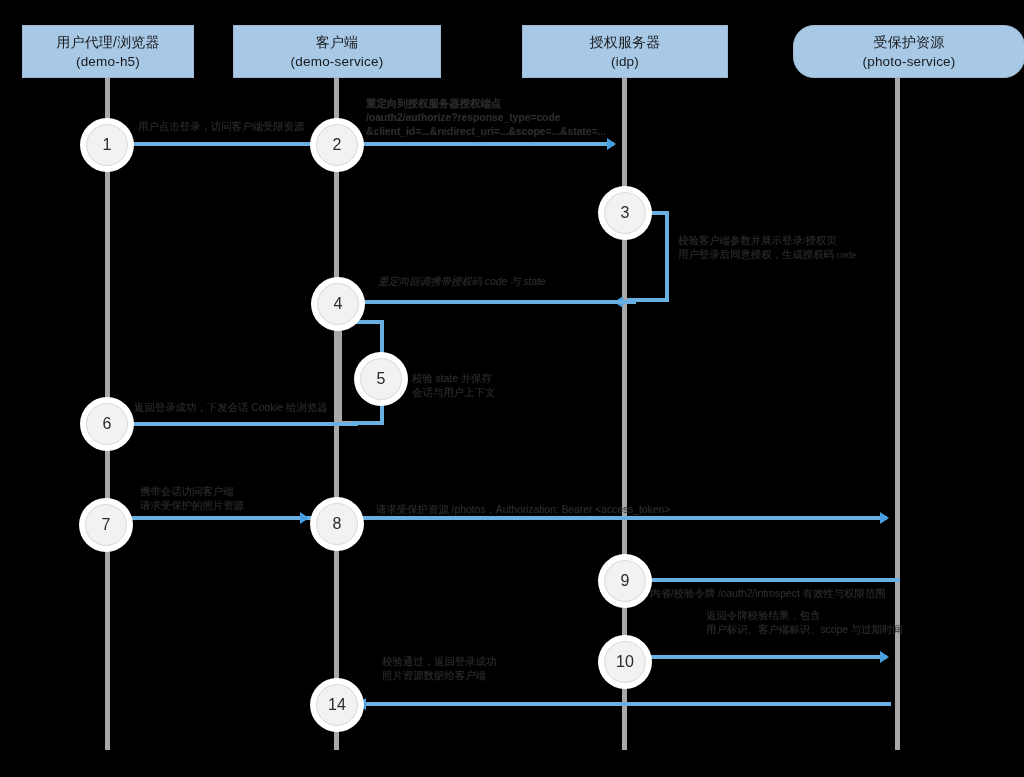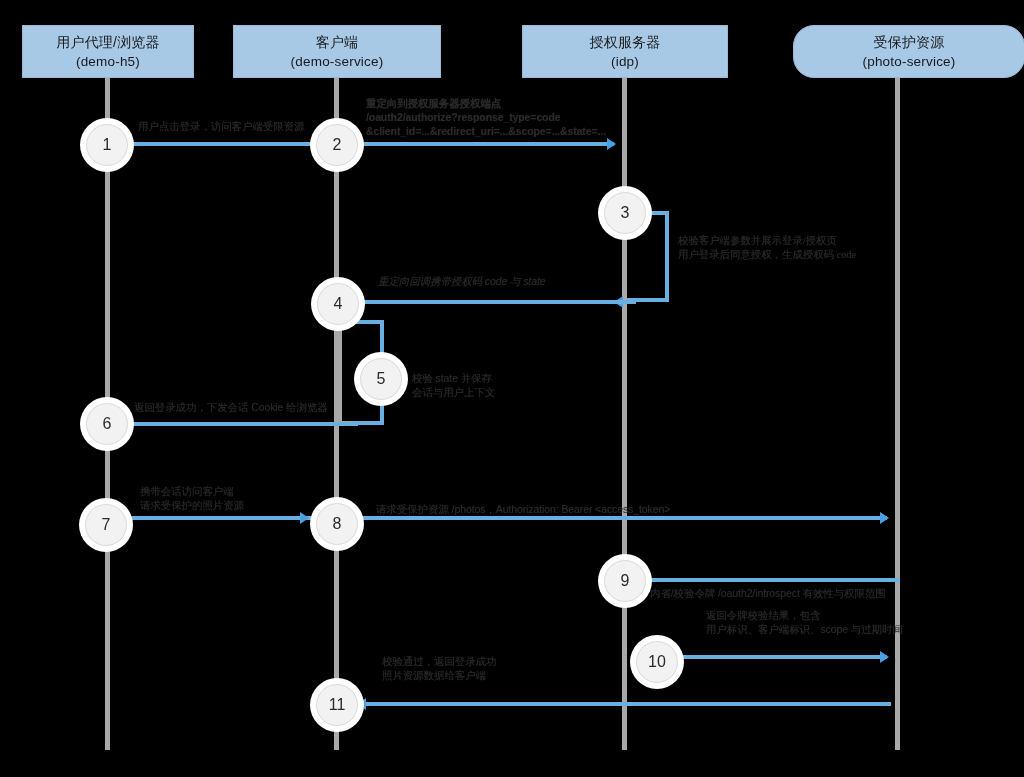--- a/index.html
+++ b/index.html
@@ -173,21 +173,21 @@
 
   <div class="msg-label" style="left:650px;top:546px;width:310px;margin-top:40px;">内省/校验令牌 /oauth2/introspect 有效性与权限范围</div>
   <div class="msg-line" style="left:648px;top:578px;width:252px;"></div>
   <div class="arrow-head left" style="left:641px;top:574px;"></div>
   <div class="step" style="left:604px;top:560px;">9</div>
 
   <div class="msg-label" style="left:670px;top:608px;width:300px;margin-left:36px;">返回令牌校验结果，包含
 用户标识、客户端标识、scope 与过期时间</div>
   <div class="msg-line" style="left:648px;top:655px;width:239px;"></div>
   <div class="arrow-head right" style="left:880px;top:651px;"></div>
-  <div class="step" style="left:636px;top:641px;">10</div>
+  <div class="step" style="left:604px;top:641px;">10</div>
 
   <div class="msg-label" style="left:382px;top:654px;width:220px;">校验通过，返回登录成功
 照片资源数据给客户端</div>
   <div class="msg-line" style="left:364px;top:702px;width:527px;"></div>
   <div class="arrow-head left" style="left:357px;top:698px;"></div>
-  <div class="step" style="left:316px;top:684px;">11</div>
+  <div class="step" style="left:316px;top:684px;">14</div>
 
 </div>
 
 </body></html>

